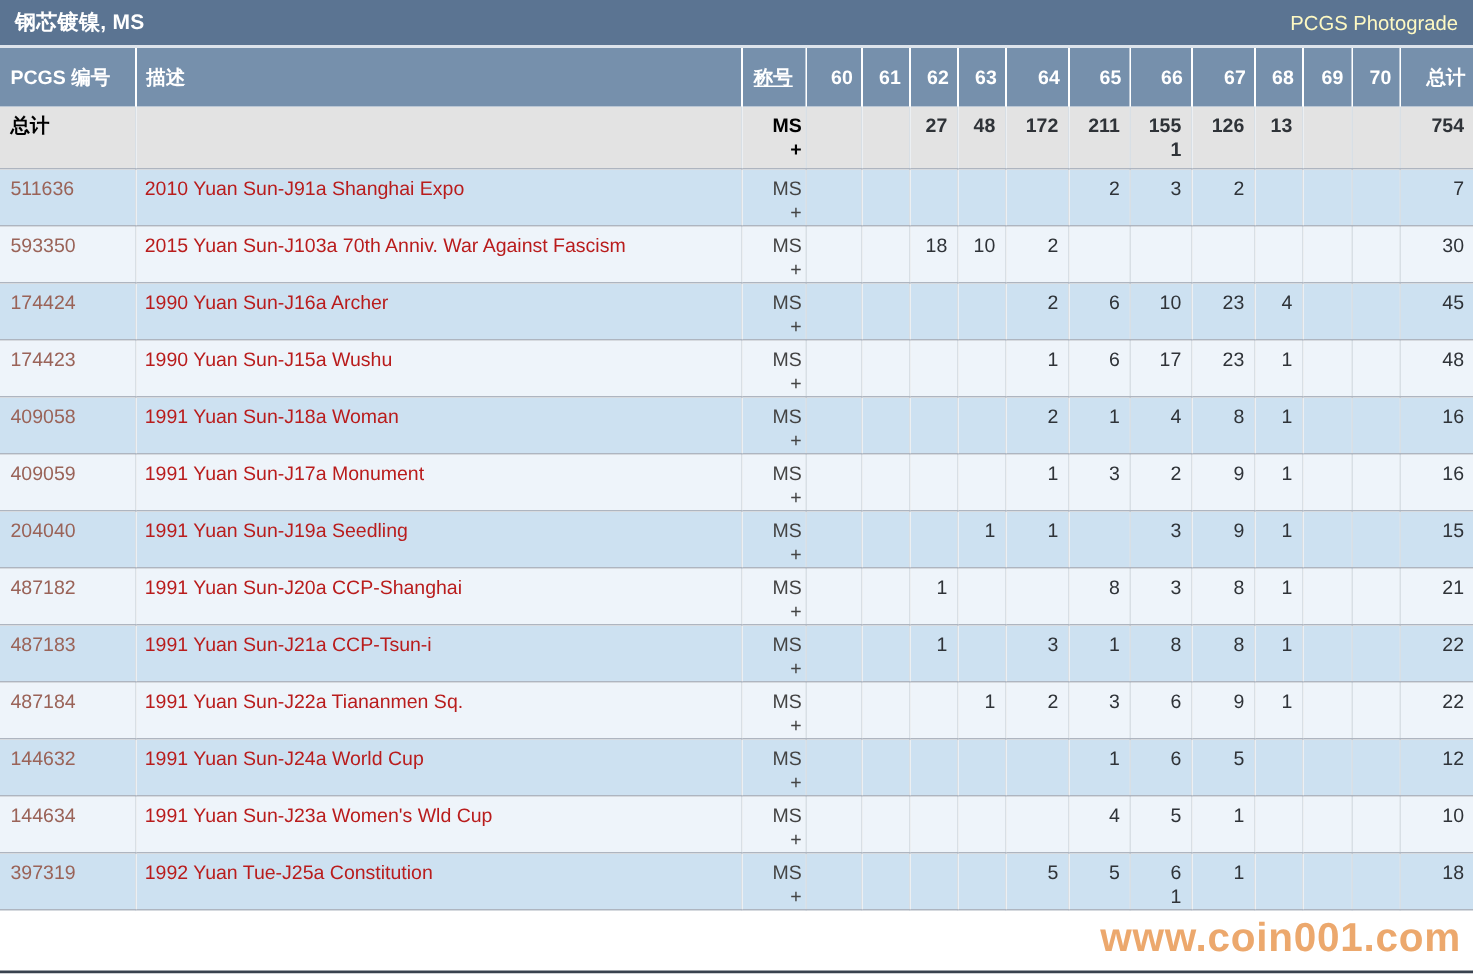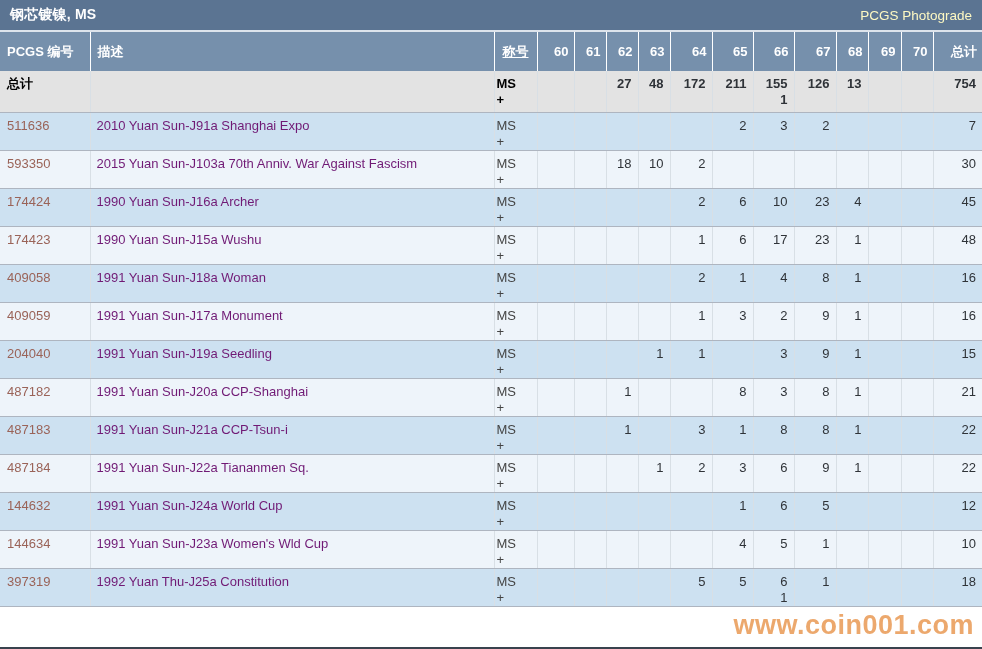--- a/index.html
+++ b/index.html
@@ -35,22 +35,22 @@
     vertical-align:top;box-sizing:border-box;
     padding:5px 6px 0 6px;font-size:13px;line-height:16px;
     border-right:1px solid rgba(125,148,170,.30);
     border-bottom:1px solid #aeb5c0;
     overflow:hidden;white-space:nowrap;
   }
   tbody td:last-child{border-right:none;}
   td.c-pcgs{padding-left:7px;}
   .pcgs-link{color:#9a6358;cursor:pointer;}
   tr.totals-row td.c-pcgs{color:#000;}
-  td.c-desc{color:#701a75;}
-  td.c-desig{text-align:left;color:#444;padding-left:2px;padding-right:2px;}
+  td.c-desc{color:#b91c1c;}
+  td.c-desig{text-align:right;color:#444;padding-left:2px;padding-right:2px;}
   tr.totals-row td.c-desig{color:#000;}
   td.c-grade{text-align:right;color:#2f3338;}
   td.c-total{text-align:right;color:#2f3338;}
   
   .watermark{
     position:absolute;right:8px;bottom:8px;
     font-size:27px;font-weight:bold;letter-spacing:.5px;
     color:#e8964e;opacity:.82;pointer-events:none;margin-left:12px;
   }
   
@@ -644,21 +644,21 @@
         <td class="c-grade">
           <div></div>
         </td>
         <td class="c-grade">
           <div></div>
         </td>
         <td class="c-total">10</td>
       </tr>
       <tr class="row-blue">
         <td class="c-pcgs"><span class="pcgs-link">397319</span></td>
-        <td class="c-desc">1992 Yuan Thu-J25a Constitution</td>
+        <td class="c-desc">1992 Yuan Tue-J25a Constitution</td>
         <td class="c-desig">
           <div>MS</div>
           <div>+</div>
         </td>
         <td class="c-grade">
           <div></div>
         </td>
         <td class="c-grade">
           <div></div>
         </td>

